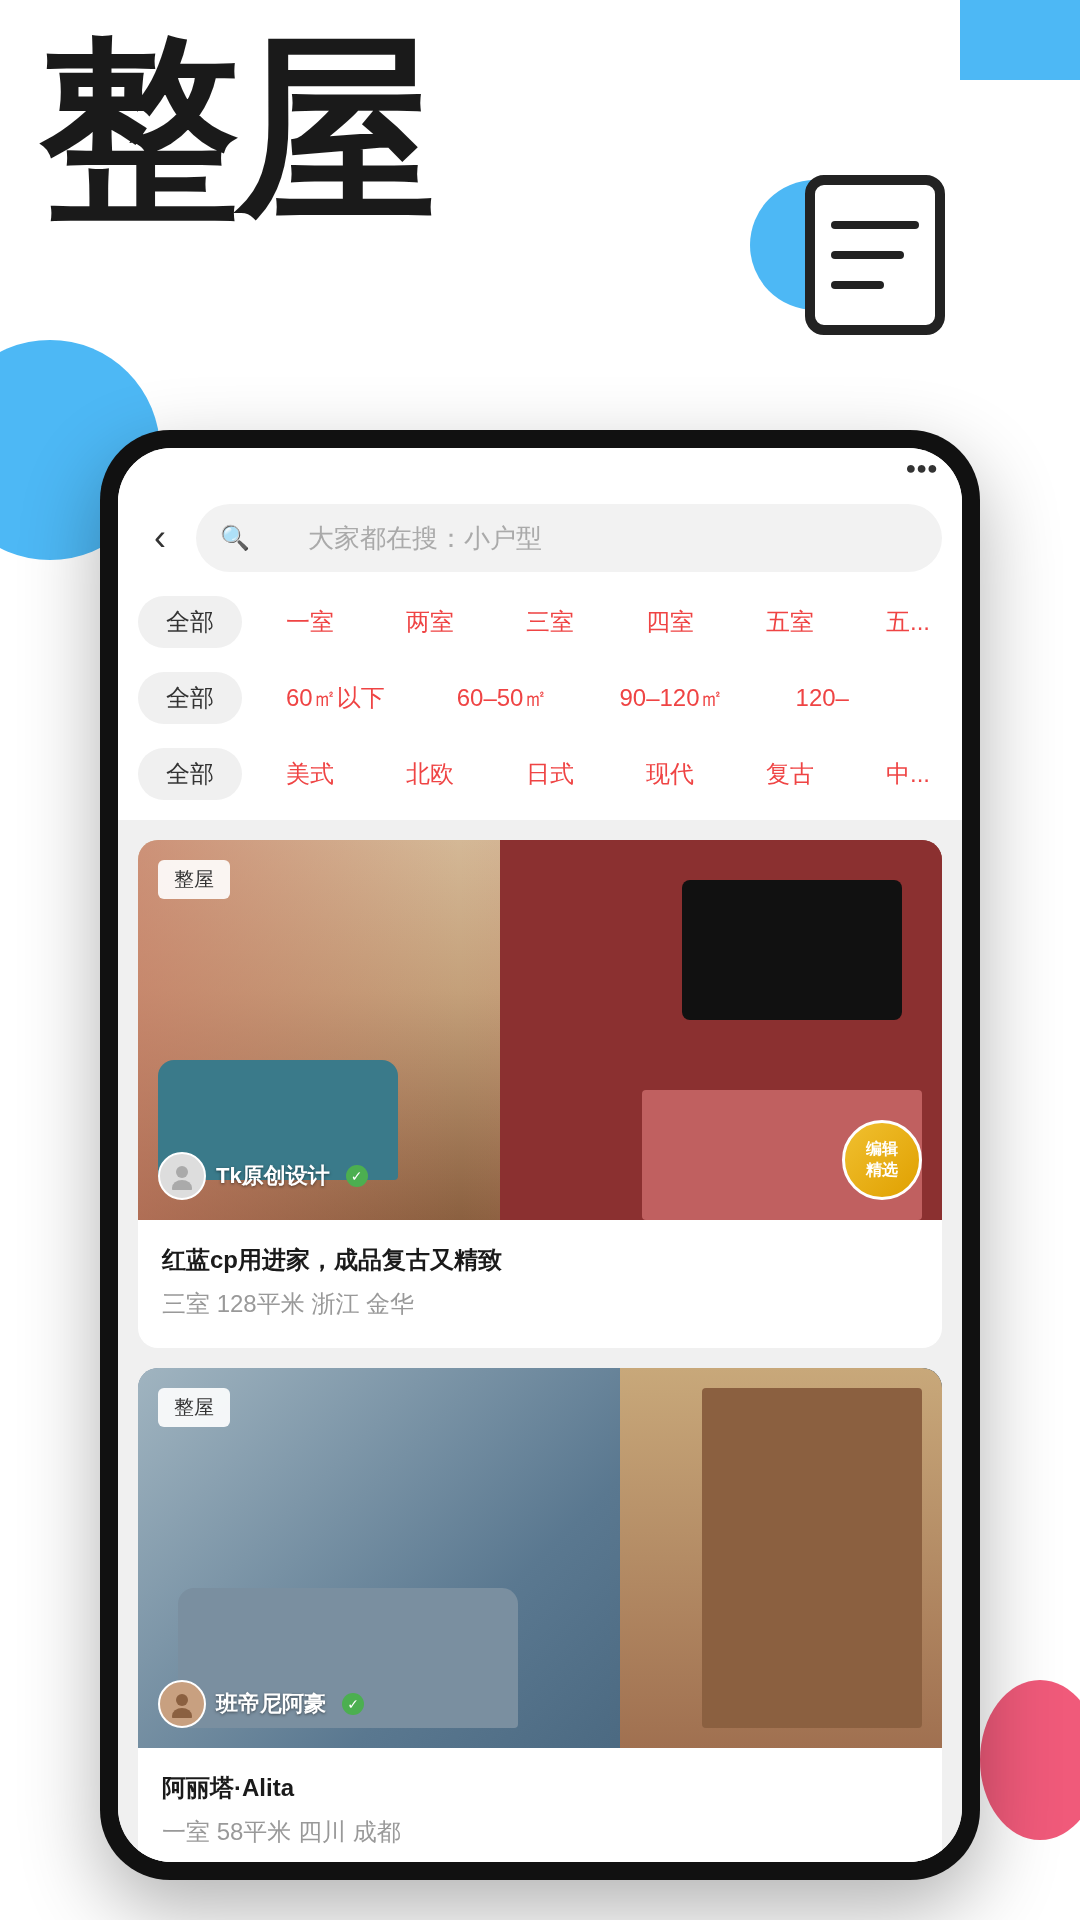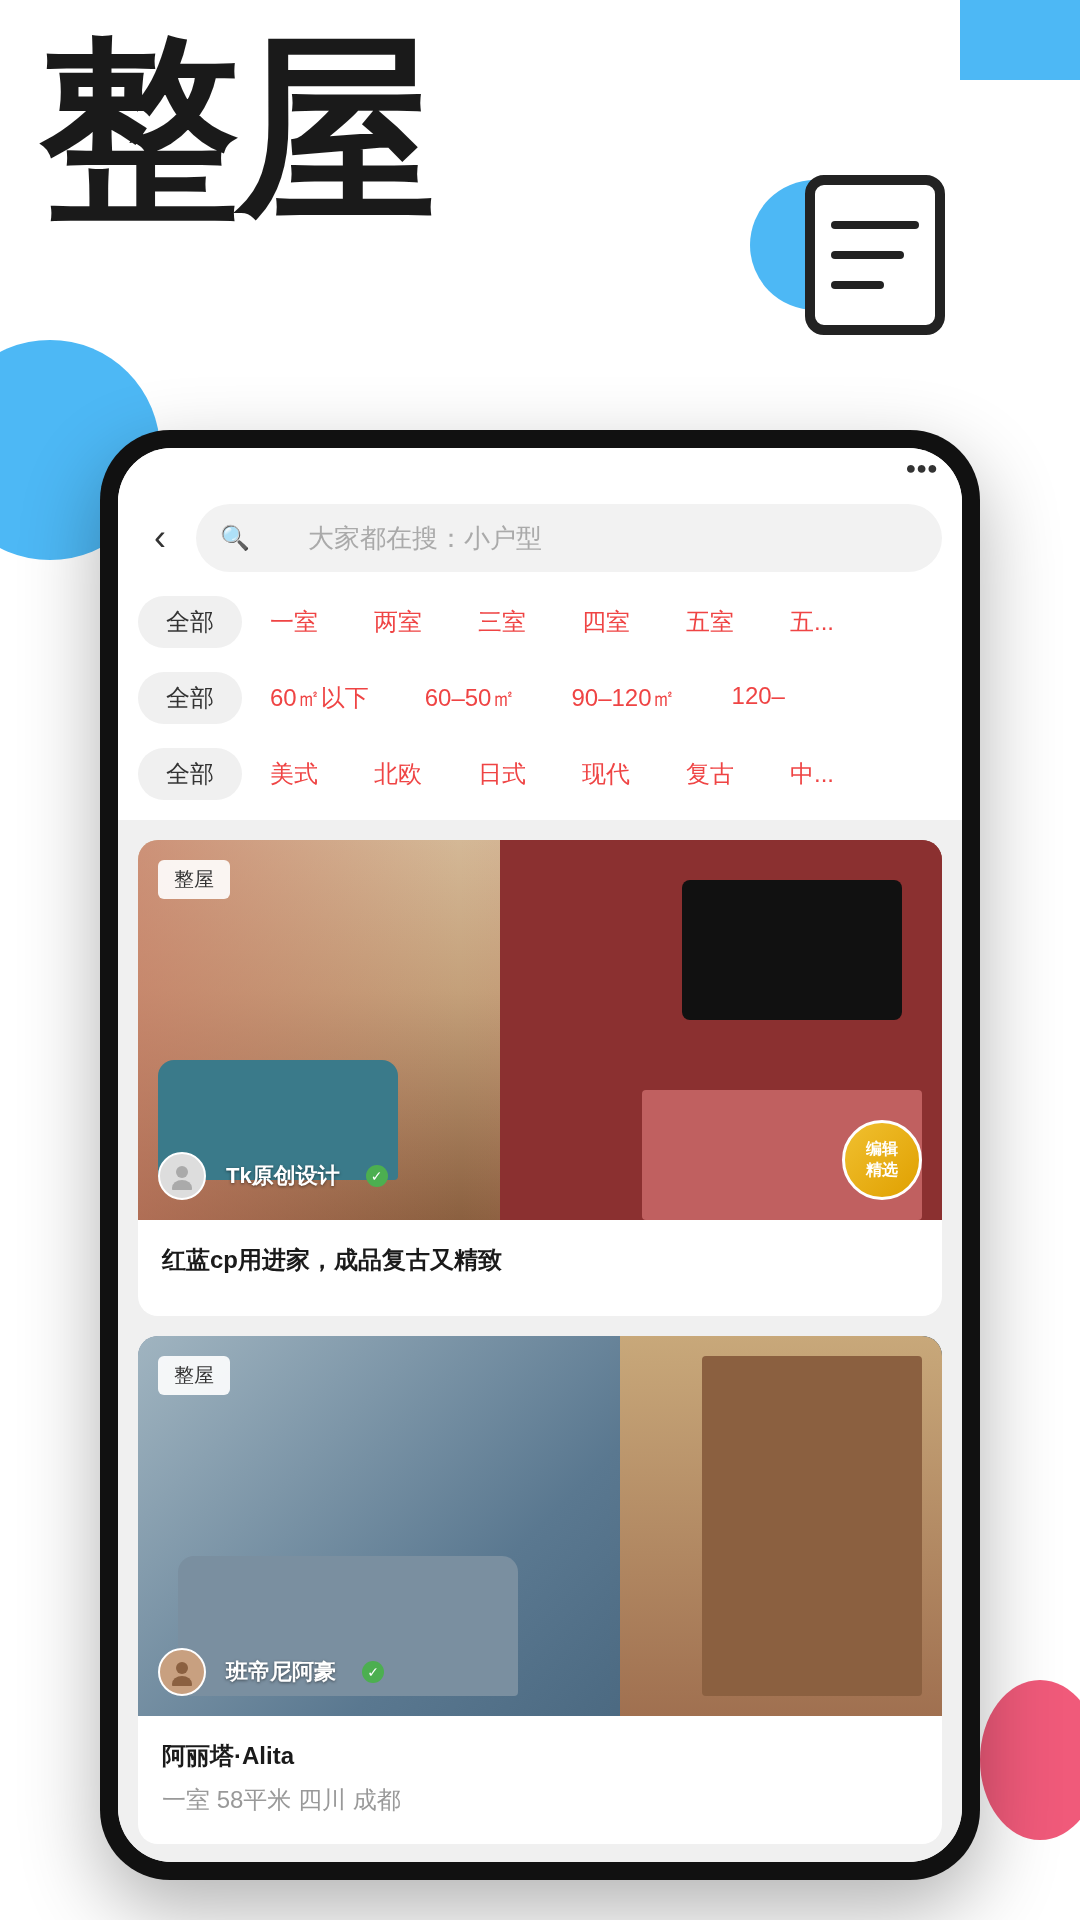--- a/index.html
+++ b/index.html
@@ -147,22 +147,23 @@
       margin-left: 46px;
     }
 
     
     .filter-section {
       background: white;
       padding: 0 20px 8px;
     }
     .filter-row {
       display: flex;
+      align-items: center;
       padding: 12px 0;
-      gap: 0;
+      gap: 16px;
       overflow: hidden;
     }
     .filter-chip {
       padding: 10px 28px;
       border-radius: 40px;
       font-size: 24px;
       color: #333;
       white-space: nowrap;
       flex-shrink: 0;
     }
@@ -287,21 +288,21 @@
       text-align: left;
       line-height: 1.3;
       border: 3px solid #fff;
     }
     .designer-info {
       position: absolute;
       bottom: 20px;
       left: 20px;
       display: flex;
       align-items: center;
-      gap: 20px;
+      gap: 10px;
     }
     .designer-avatar {
       width: 48px;
       height: 48px;
       border-radius: 50%;
       background: #ddd;
       border: 2px solid white;
       overflow: hidden;
       display: flex;
       align-items: center;
@@ -473,20 +474,21 @@
               <span class="designer-name">Tk原创设计</span>
               <span class="designer-verified">✓</span>
             </div>
             <div class="badge-editor">
               <span>编辑</span>
               <span>精选</span>
             </div>
           </div>
           <div class="card-info">
             <div class="card-title">红蓝cp用进家，成品复古又精致</div>
+            <div class="card-meta">三室  128平米  浙江 金华</div>
           </div>
         </div>
 
         <div class="case-card">
           <div class="card-image card-image-2">
             <div class="room-scene-2">
               <div class="room-2-bg"></div>
               <div class="room-2-wall"></div>
               <div class="room-2-shelf"></div>
               <div class="room-2-sofa"></div>

